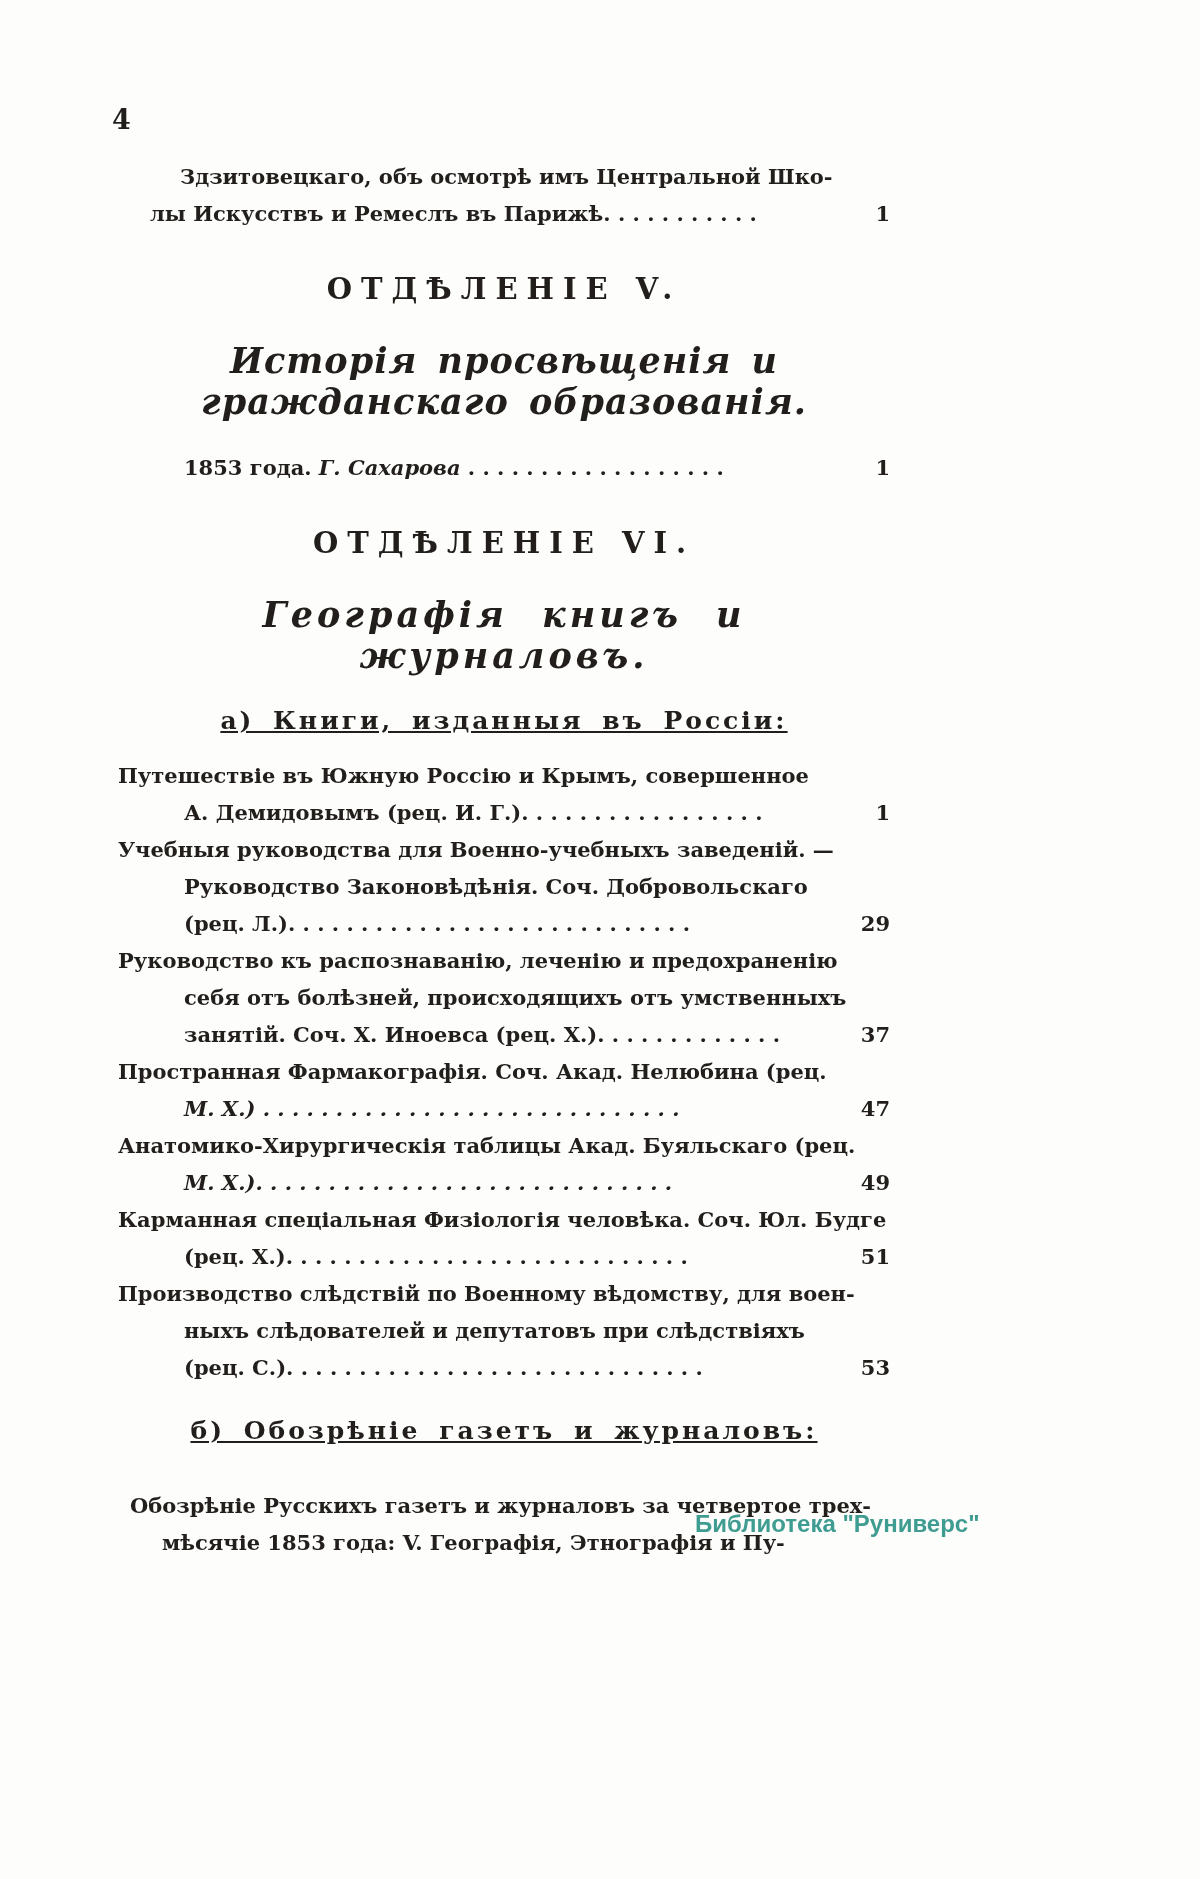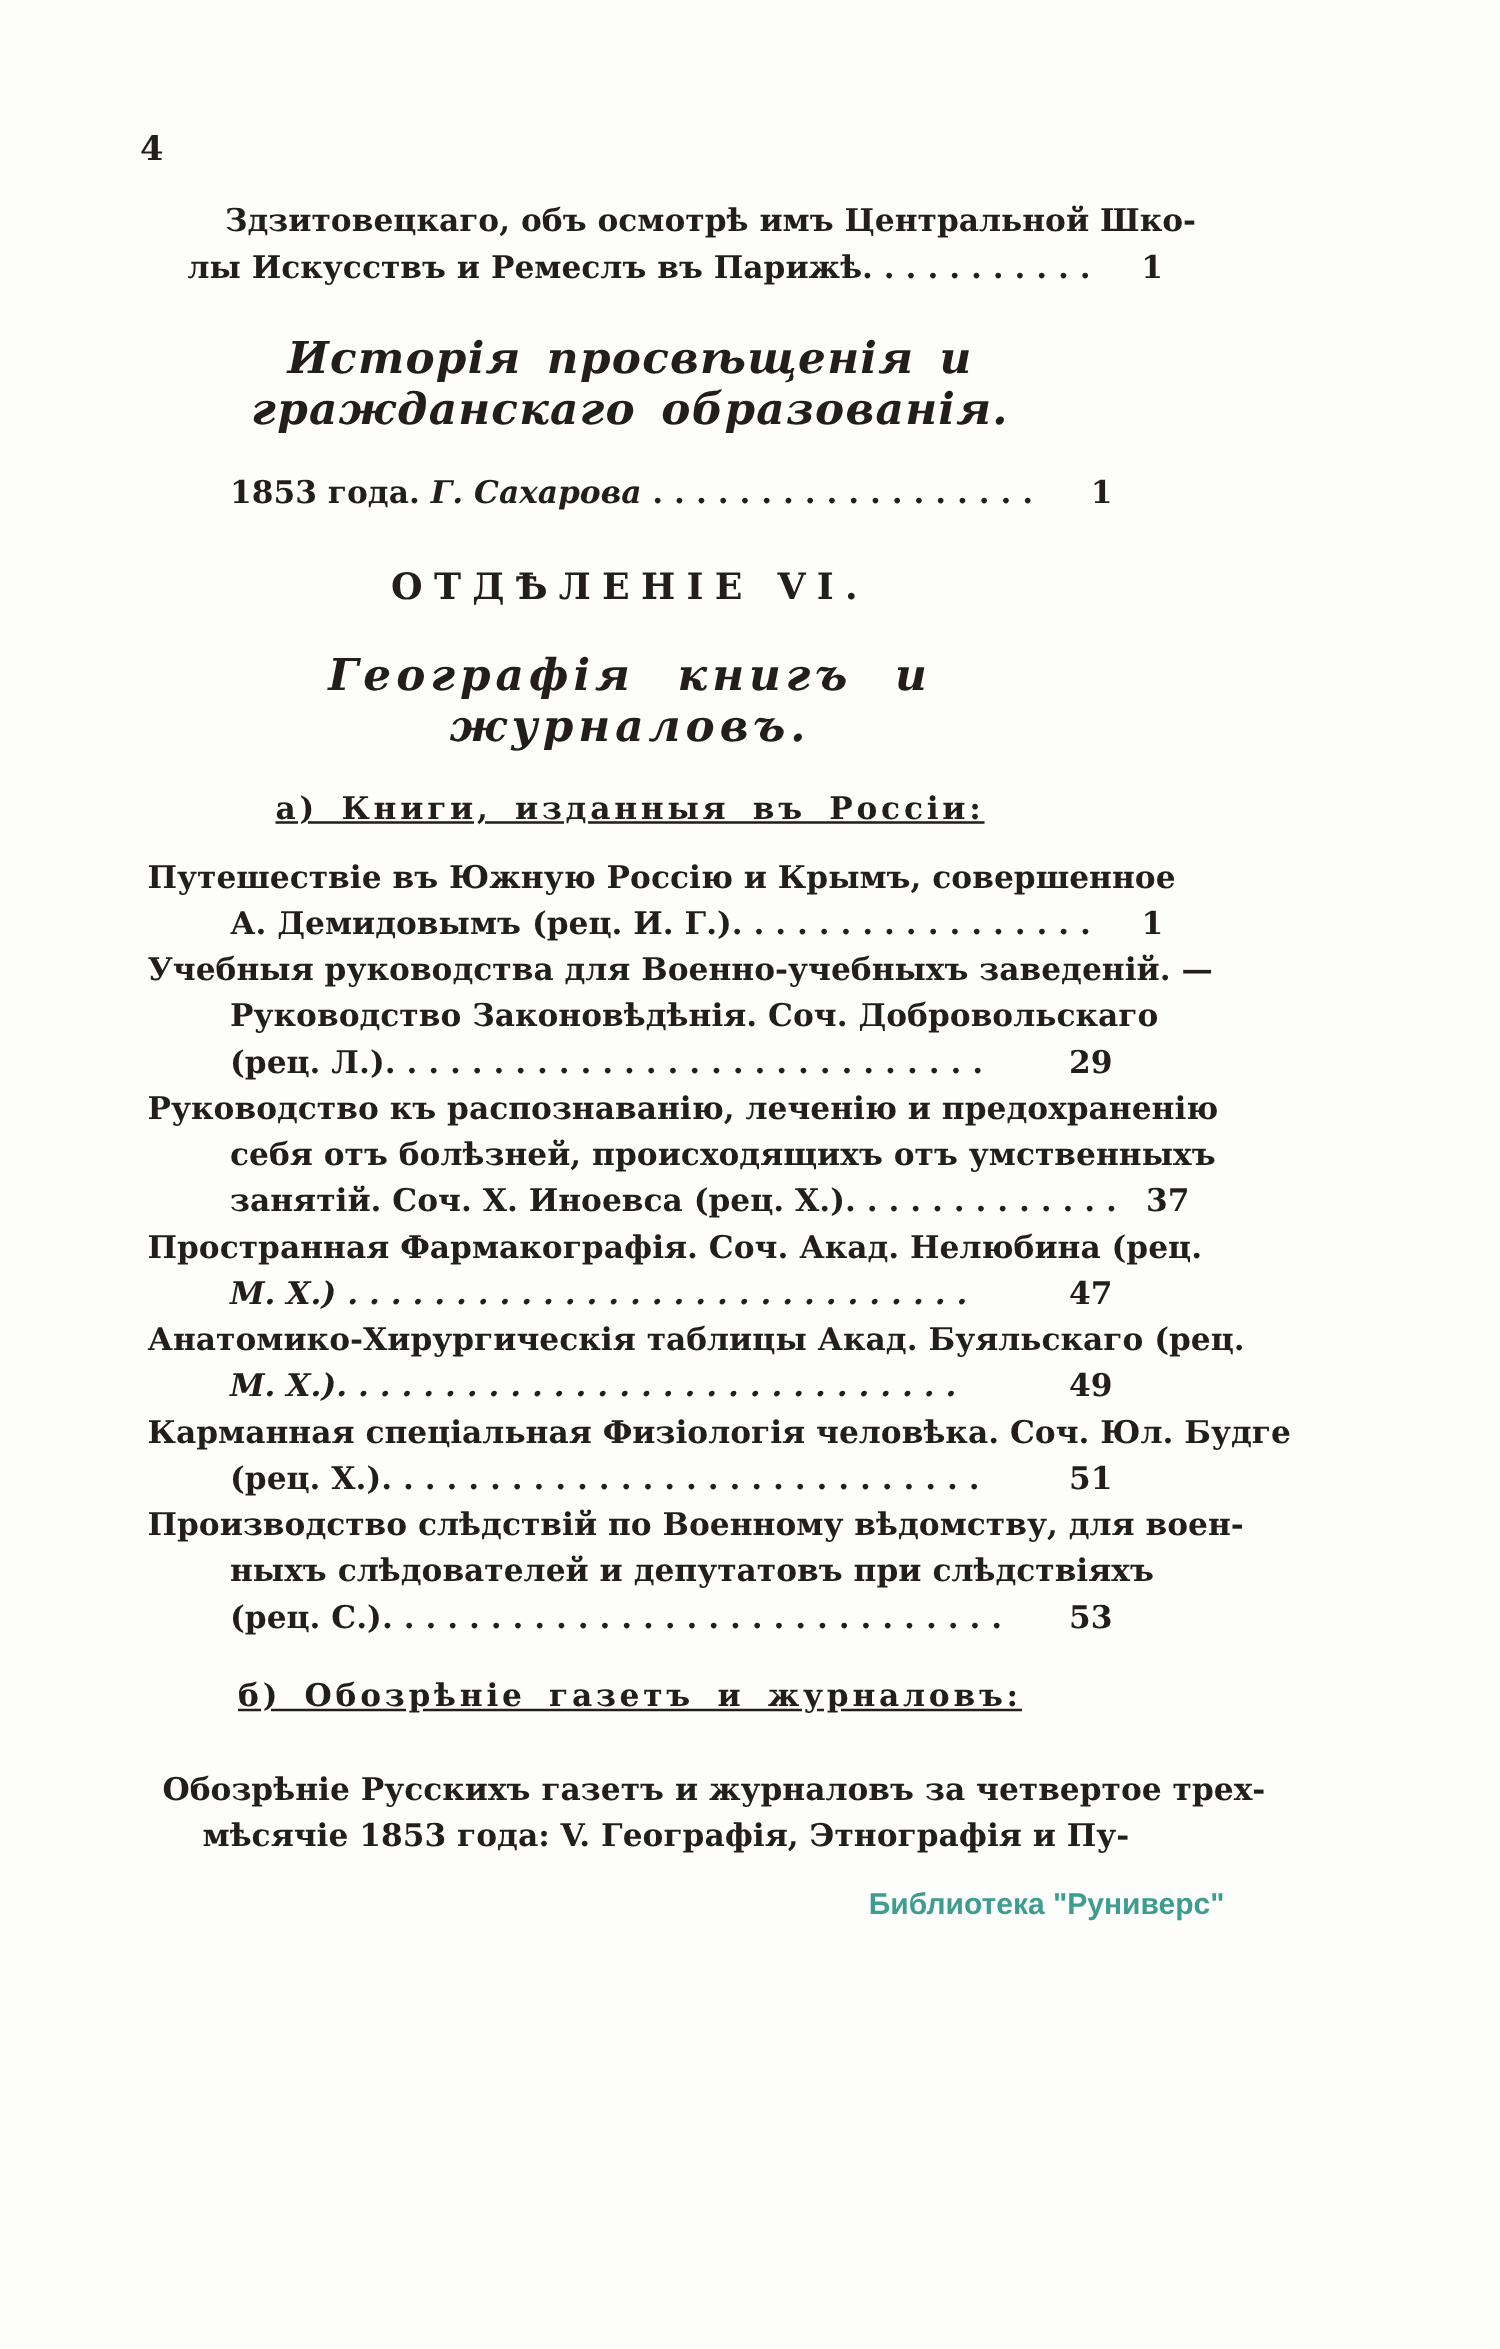--- a/index.html
+++ b/index.html
@@ -24,21 +24,21 @@
     font-size: 27px;
     font-weight: 700;
   }
   .content {
     position: absolute;
     left: 118px;
     top: 158px;
     width: 772px;
   }
   .line {
-    font-size: 25px;
+    font-size: 21px;
     line-height: 37px;
     font-weight: 700;
     white-space: nowrap;
   }
   .lastline {
     display: flex;
     justify-content: space-between;
     align-items: baseline;
   }
   .pg {
@@ -106,20 +106,21 @@
   <main class="content">
 
     <div class="entry cont-entry" style="margin-top:0;">
       <div class="line first">Здзитовецкаго, объ осмотрѣ имъ Центральной Шко-</div>
       <div class="line indent-sm lastline">
         <span>лы Искусствъ и Ремеслъ въ Парижѣ. . . . . . . . . . .</span>
         <span class="pg">1</span>
       </div>
     </div>
 
+    <h2 class="section-heading">ОТДѢЛЕНІЕ V.</h2>
     <div class="section-subtitle">Исторія просвѣщенія и гражданскаго образованія.</div>
 
     <div class="entry">
       <div class="line indent lastline">
         <span><span>1853 года. </span><span class="it">Г. Сахарова</span><span> . . . . . . . . . . . . . . . . . .</span></span>
         <span class="pg">1</span>
       </div>
     </div>
 
     <h2 class="section-heading">ОТДѢЛЕНІЕ VI.</h2>

